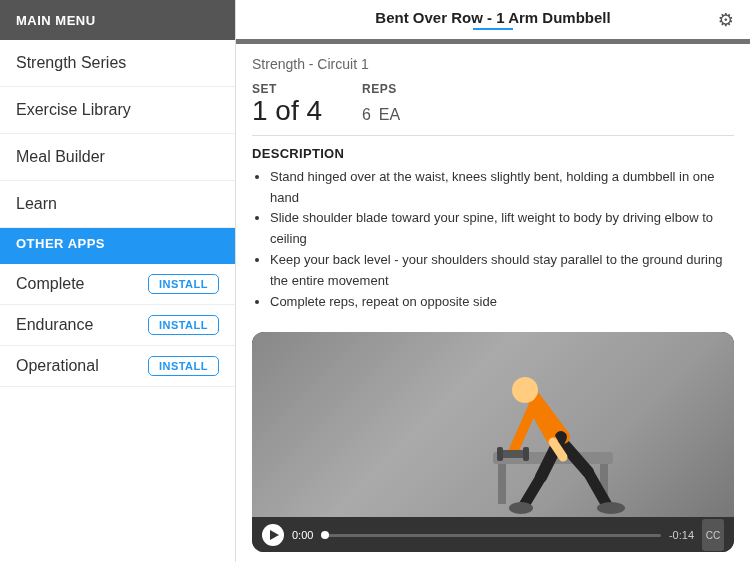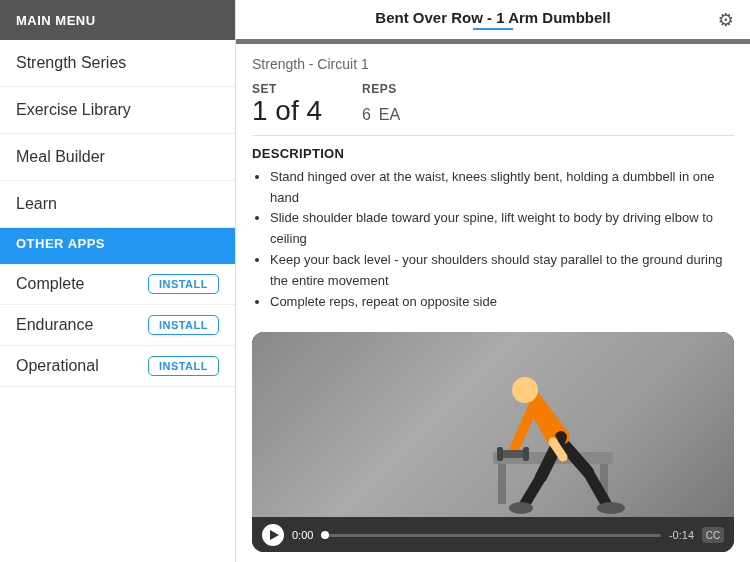--- a/index.html
+++ b/index.html
@@ -218,21 +218,21 @@
       left: 0;
       top: -2.5px;
     }
     .duration-text {
       font-size: 11px;
       color: #ccc;
       margin-left: auto;
     }
     .caption-icon {
       width: 22px;
-      height: 16px;
+      height: 32px;
       background: #555;
       border-radius: 3px;
       display: flex;
       align-items: center;
       justify-content: center;
       cursor: pointer;
     }
     .caption-icon-inner {
       font-size: 10px;
       color: #ccc;

